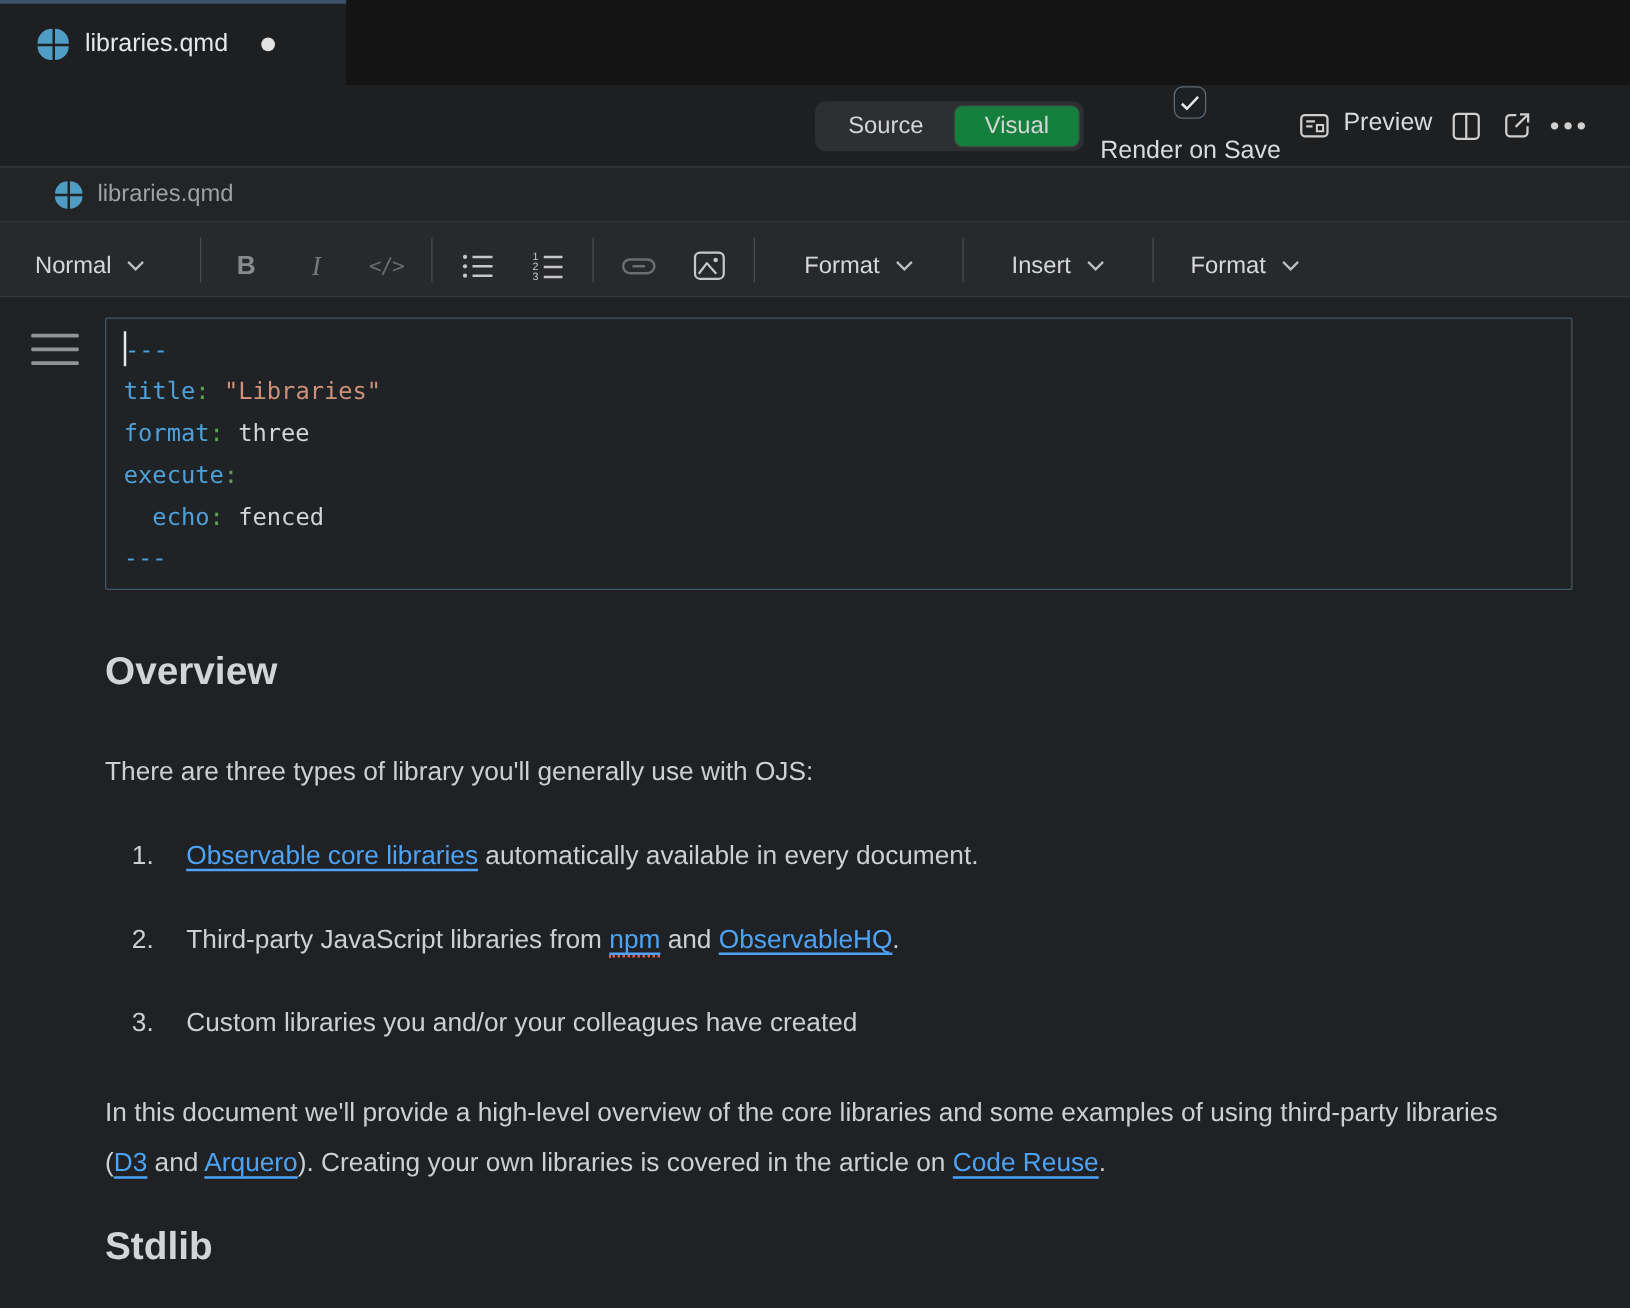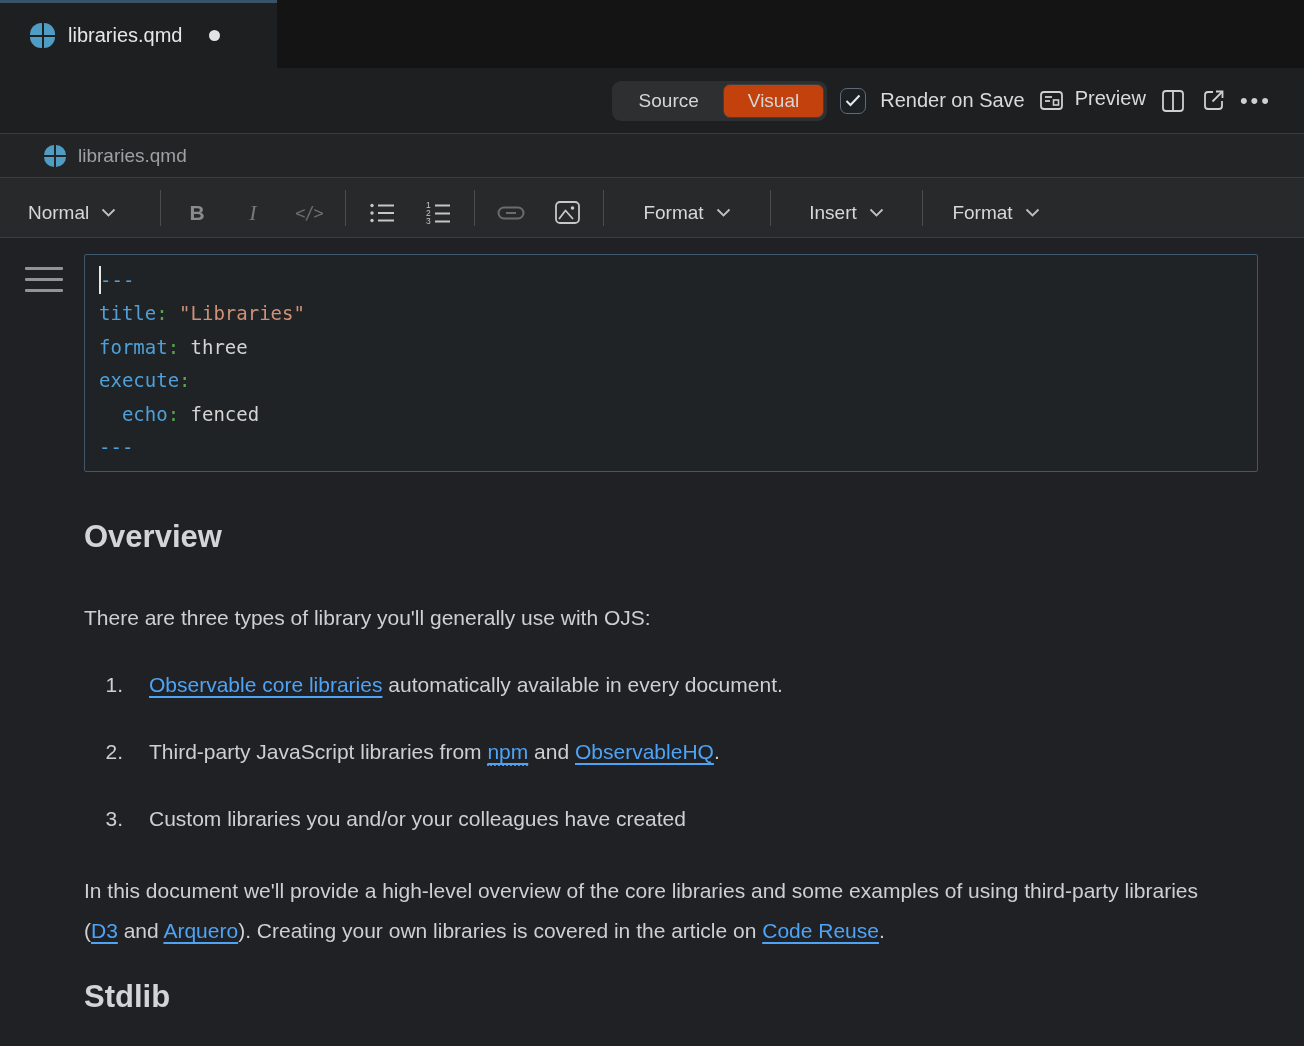--- a/index.html
+++ b/index.html
@@ -23,22 +23,22 @@
   .quarto-icon i:nth-child(3){ border-bottom-left-radius:100% 100%; }
   .quarto-icon i:nth-child(4){ border-bottom-right-radius:100% 100%; }
 
   
   .ed-header { height:65px; background:#1e1f21; display:flex; align-items:center;
     justify-content:flex-end; gap:13px; padding-right:32px; flex:none; }
   .seg { display:flex; align-items:center; background:#2e2f31; border-radius:9px;
     padding:3px; height:40px; }
   .seg-btn { font-size:19px; color:#d5d6d7; padding:0 24px; height:34px;
     display:flex; align-items:center; border-radius:7px; cursor:pointer; }
-  .seg-btn.sel { background:#c2410c; border:1px solid #3d3f41; }
-  .ros { display:flex; align-items:center; gap:14px; }
+  .seg-btn.sel { background:#15803d; border:1px solid #3d3f41; }
+  .ros { display:flex; align-items:center; gap:14px;flex-direction:column; }
   .checkbox { width:26px; height:26px; border:1.5px solid #5f6b76; border-radius:7px;
     display:flex; align-items:center; justify-content:center; background:#1c2125; }
   .ros-label, .prev-label { color:#d9dadb; font-size:20px; }
   .hbtn { display:flex; align-items:flex-start; gap:10px; cursor:pointer; color:#d0d1d2; }
   .icon-btn { display:flex; align-items:center; justify-content:center; }
   .more-dots { color:#cfcfcf; font-size:22px; letter-spacing:3px; }
 
   
   .breadcrumb { height:45px; background:#232426; border-top:1px solid #3a3d3f;
     border-bottom:1px solid #3a3d3f; display:flex; align-items:center;

